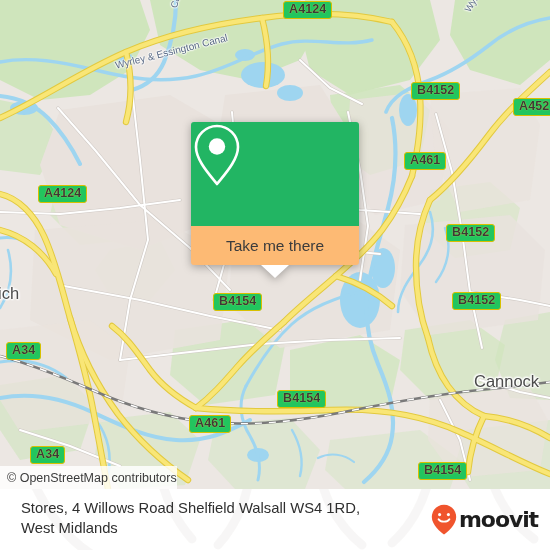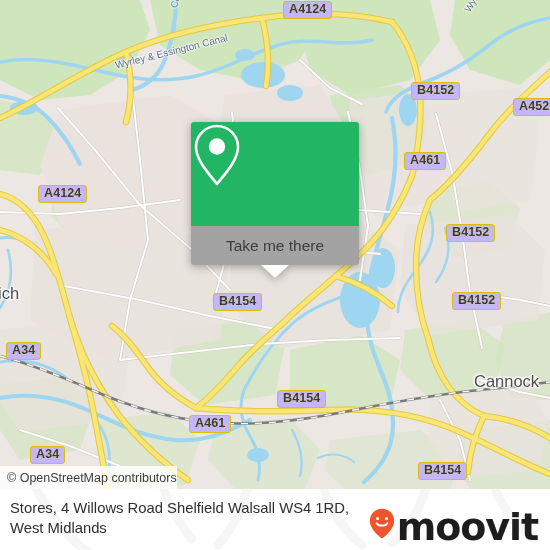--- a/index.html
+++ b/index.html
@@ -17,21 +17,21 @@
     position: absolute; left: 0; top: 0;
     width: 550px; height: 489px;
     background: #ece7e3;
     overflow: hidden;
   }
   #map svg { position: absolute; left: 0; top: 0; display: block; }
 
   
   .shield {
     position: absolute;
-    background: #c4b5fd;
+    background: #22c55e;
     border: 1.4px solid #d8c000;
     border-radius: 3px;
     color: #3a3a38;
     font-size: 12.5px;
     font-weight: bold;
     letter-spacing: .1px;
     padding: 1px 5px 2px 5px;
     line-height: 13px;
     white-space: nowrap;
     font-family: "Liberation Sans", sans-serif;
@@ -69,21 +69,21 @@
   #popup-top {
     height: 104px;
     background: #22b563;
     border-radius: 3px 3px 0 0;
     display: flex;
     align-items: center;
     justify-content: center;
   }
   #popup-btn {
     height: 39px;
-    background: #a3a3a3;
+    background: #fdba74;
     border-radius: 0 0 3px 3px;
     display: flex;
     align-items: center;
     justify-content: center;
     color: #3c3c3c;
     font-size: 15.5px;
     cursor: pointer;
   }
   #popup-tail {
     width: 0; height: 0; margin: 0 auto;
@@ -115,42 +115,41 @@
     background: #ffffff;
     overflow: hidden;
   }
   #footer-watermark {
     position: absolute; left: 0; top: -14px;
     width: 550px; height: 75px;
     opacity: .17;
   }
   #footer-text {
     position: absolute;
-    left: 10px; top: 9px;
+    left: 21px; top: 9px;
     width: 370px;
     color: #2f2f2f;
     font-size: 14.8px;
     line-height: 20px;
   }
   #brand {
     position: absolute;
     right: 12px; top: 15px;
     display: flex;
     align-items: center;
     gap: 2px;
   }
   #brand-pin { width: 26px; height: 31px; }
   #brand-word {
     color: #1d1d1d;
-    font-size: 38px;
+    font-size: 22px;
     font-weight: bold;
     letter-spacing: -1.1px;
     line-height: 30px;
     font-family: "DejaVu Sans", sans-serif;
-    margin-top: 8px;
   }
 </style>
 </head>
 <body>
 
 <div id="page">
 
   <div id="map">
     <svg width="550" height="489" viewBox="0 0 550 489" xmlns="http://www.w3.org/2000/svg">
       <defs>

